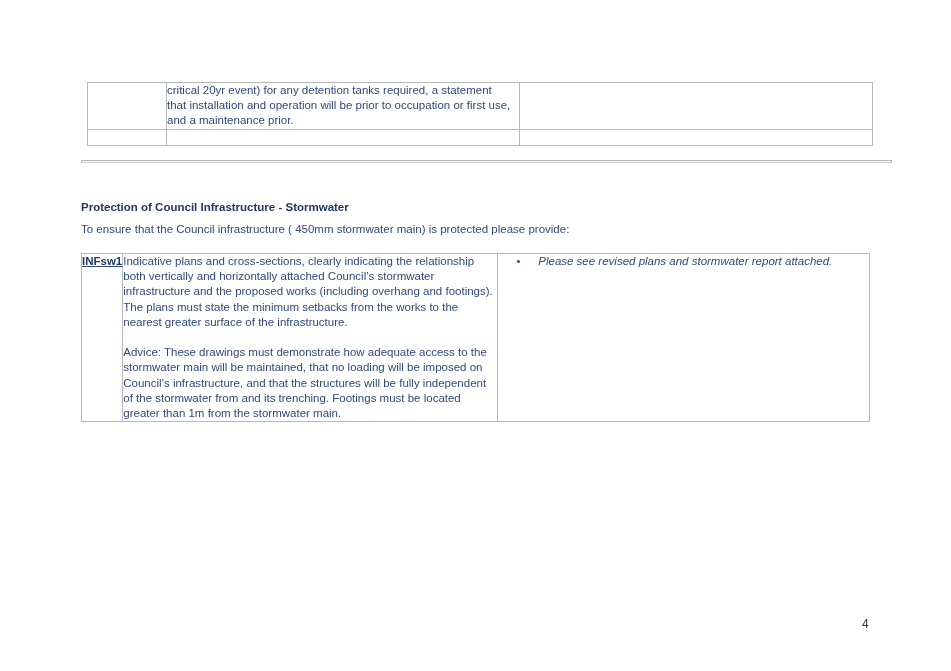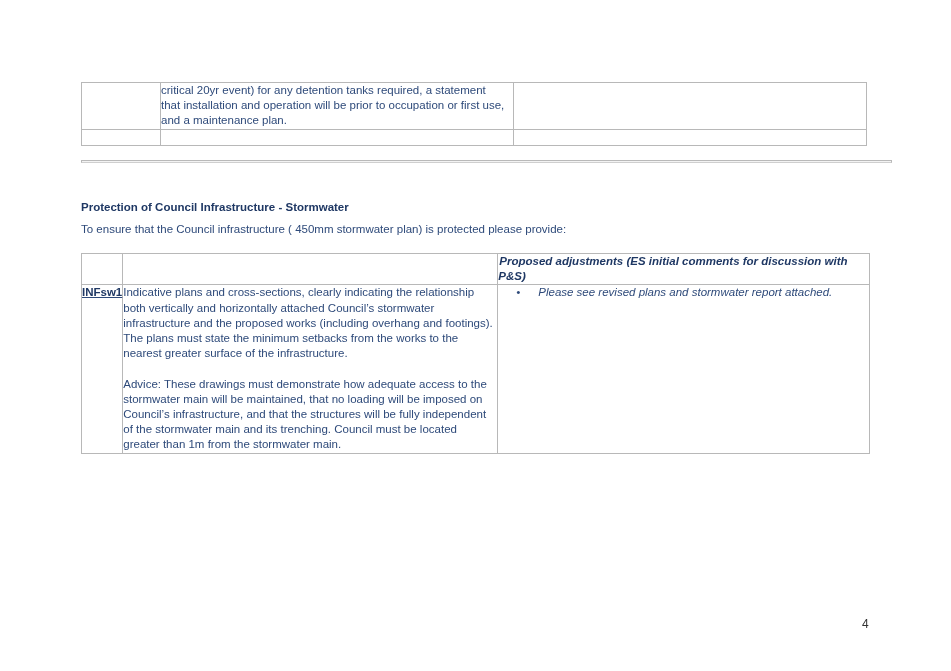--- a/index.html
+++ b/index.html
@@ -1,20 +1,20 @@
 <!DOCTYPE html>
 <html><head>
 <meta charset="utf-8">
 <style>
   html, body { margin: 0; padding: 0; background: #ffffff; }
   body { width: 951px; height: 671px; position: relative; overflow: hidden;
          font-family: "Liberation Sans", "DejaVu Sans", sans-serif; color: #1f3864; }
   table { border-collapse: collapse; position: absolute; }
   td { border: 1px solid #b8b8b8; vertical-align: top; padding: 0; font-size: 11.5px; line-height: 15.2px; color: #2e4a7a; }
-  #tbl1 { left: 81px; top: 82px; width: 786px; }
+  #tbl1 { left: 87px; top: 82px; width: 786px; }
   #tbl1 td.c1 { width: 78px; }
   #tbl1 td.c2 { width: 352px; }
   #tbl1 tr.r1 td { height: 46px; }
   #tbl1 tr.r2 td { height: 15px; }
   .hr { position: absolute; left: 81px; top: 160px; width: 811px; height: 3px;
         border: 1px solid #b9b9b9; border-bottom-color: #cfcfcf; background: #f3f3f3; box-sizing: border-box; }
   .heading { position: absolute; left: 81px; top: 193px; font-size: 11.5px; font-weight: bold; color: #1f3864; margin-top: 8px; }
   .intro { position: absolute; left: 81px; top: 223px; font-size: 11.5px; color: #2e4a7a; }
   #tbl2 { left: 81px; top: 253px; width: 789px; }
   #tbl2 td.c1 { width: 39px; text-decoration: underline; }
@@ -32,64 +32,57 @@
 </head>
 <body>
 
 <table id="tbl1">
   <tbody>
       <tr class="r1">
     <td class="c1"></td>
     <td class="c2">
       <div>critical 20yr event) for any detention tanks required, a statement</div>
       <div>that installation and operation will be prior to occupation or first use,</div>
-      <div>and a maintenance plan.</div>
+      <div>and a maintenance prior.</div>
     </td>
     <td class="c3"></td>
   </tr>
   <tr class="r2">
     <td class="c1"></td>
     <td class="c2"></td>
     <td class="c3"></td>
   </tr>
 </tbody>
   </table>
 
 <div class="hr"></div>
 
 <div class="heading">Protection of Council Infrastructure - Stormwater</div>
-<div class="intro">To ensure that the Council infrastructure ( 450mm stormwater plan) is protected please provide:</div>
+<div class="intro">To ensure that the Council infrastructure ( 450mm stormwater main) is protected please provide:</div>
 
 <table id="tbl2">
   <tbody>
-      <tr class="hdr">
-    <td class="c1"></td>
-    <td class="c2"></td>
-    <td class="c3">
-      <span class="hdr-text">Proposed adjustments (ES initial comments for discussion with P&amp;S)</span>
-    </td>
-  </tr>
   <tr class="row">
     <td class="c1">
       <span class="bold-id">INFsw1</span>
     </td>
     <td class="c2">
       <div class="para">
         <div>Indicative plans and cross-sections, clearly indicating the relationship</div>
         <div>both vertically and horizontally attached Council’s stormwater</div>
         <div>infrastructure and the proposed works (including overhang and footings).</div>
         <div>The plans must state the minimum setbacks from the works to the</div>
         <div>nearest greater surface of the infrastructure.</div>
       </div>
       <div class="gap"></div>
       <div class="para">
         <div>Advice: These drawings must demonstrate how adequate access to the</div>
         <div>stormwater main will be maintained, that no loading will be imposed on</div>
         <div>Council’s infrastructure, and that the structures will be fully independent</div>
-        <div>of the stormwater main and its trenching. Council must be located</div>
+        <div>of the stormwater from and its trenching. Footings must be located</div>
         <div>greater than 1m from the stormwater main.</div>
       </div>
     </td>
     <td class="c3">
       <div class="bullet">
         <span class="dot">•</span>
         <span>Please see revised plans and stormwater report attached.</span>
       </div>
     </td>
   </tr>

